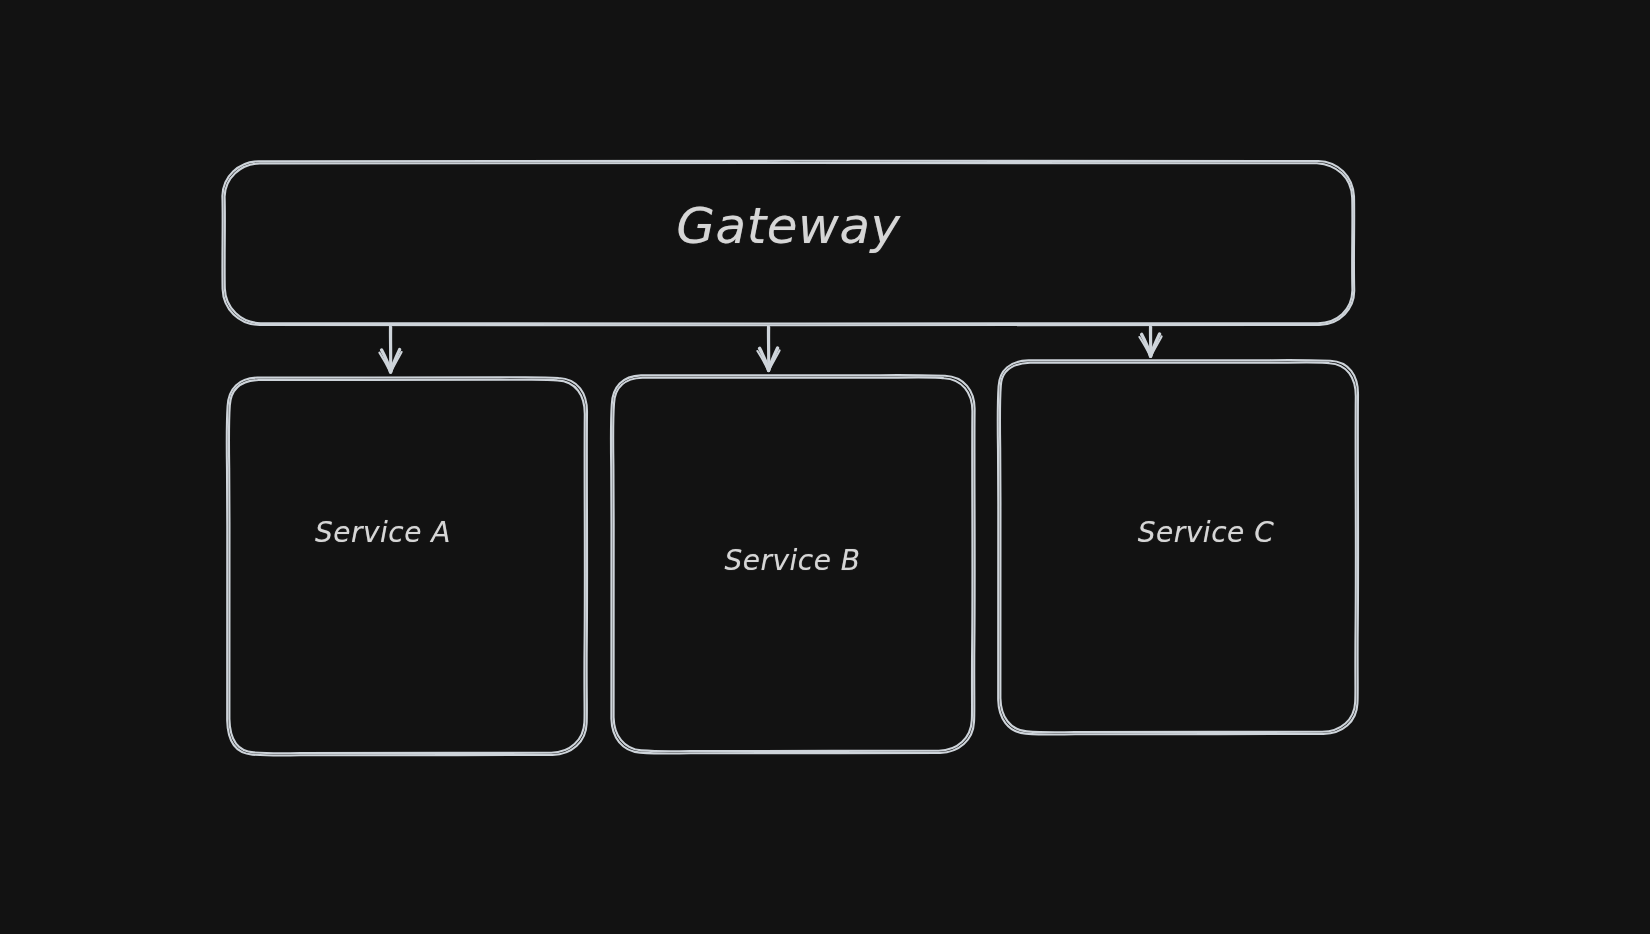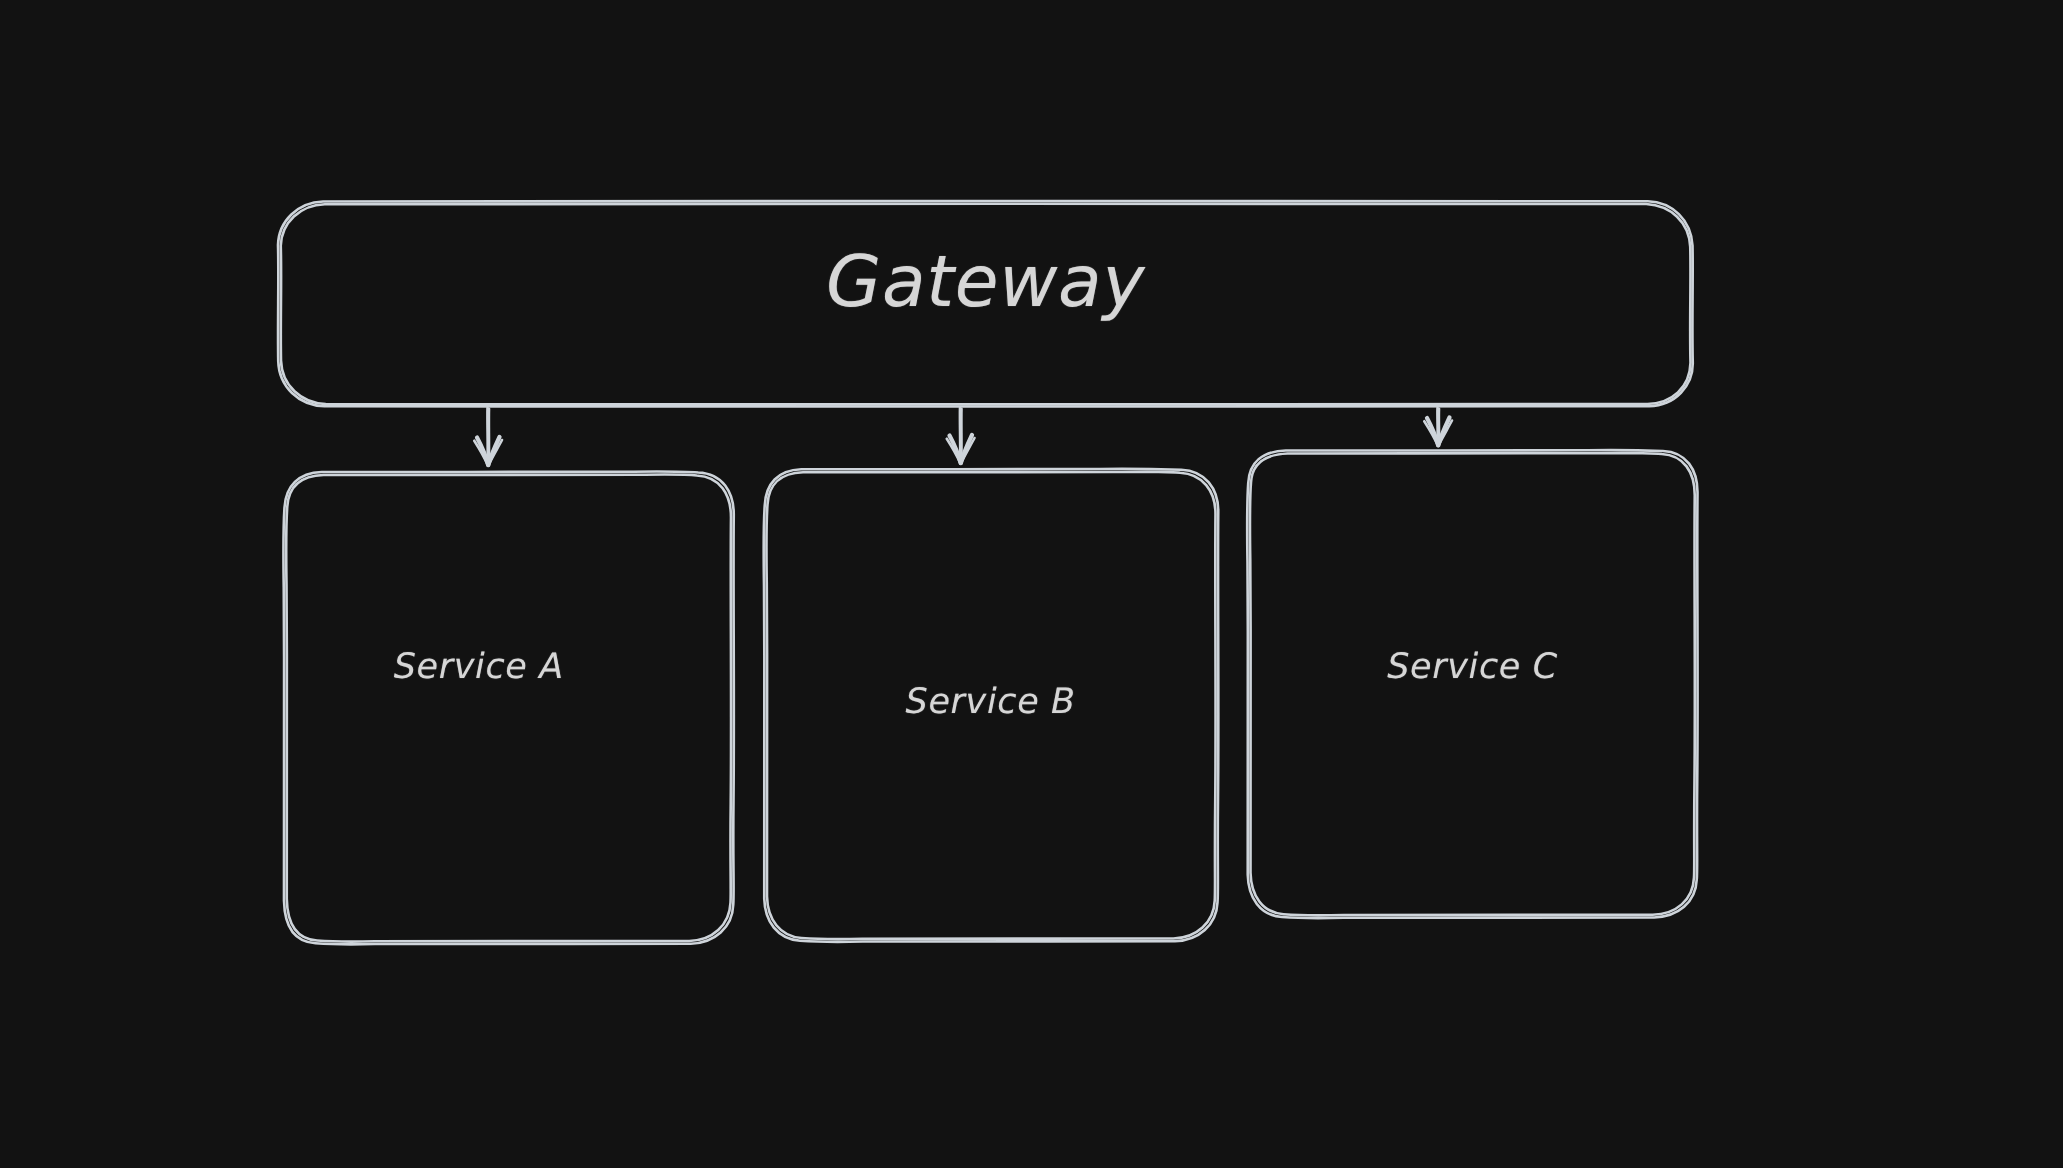--- a/index.html
+++ b/index.html
@@ -33,21 +33,21 @@
     white-space: nowrap;
     text-align: center;
     user-select: none;
     pointer-events: none;
     text-shadow: 0 0 1px rgba(214,214,214,0.45);
   }
   .label-gateway {
     left: 222px;
     top: 200px;
     width: 1133px;
-    font-size: 57px;
+    font-size: 50px;
     line-height: 52px;
   }
   .label-service {
     font-size: 28px;
     line-height: 34px;
     top: 516px;
   }
   .label-svc-a { left: 227px; width: 312px; }
   .label-svc-b { left: 610px; width: 365px; }
   .label-svc-c { left: 998px; width: 360px; }
@@ -207,20 +207,20 @@
 
     </g>
   </svg>
 
   <div class="node-label label-gateway" style="color: rgb(214, 214, 214);">Gateway</div>
 
   <div class="node-label label-service label-svc-a" style="color: rgb(214, 214, 214);">Service A</div>
 
   <div class="node-label label-service label-svc-b" style="color: rgb(214, 214, 214); margin-top: 28px;">Service B</div>
 
-  <div class="node-label label-service label-svc-c" style="color: rgb(214, 214, 214);">Service C</div>
+  <div class="node-label label-service label-svc-c" style="color: rgb(214, 214, 214); margin-left: 28px;">Service C</div>
 
   <div class="hit" style="left:222px;top:160px;width:1133px;height:165px;"></div>
   <div class="hit" style="left:227px;top:377px;width:360px;height:378px;"></div>
   <div class="hit" style="left:610px;top:375px;width:365px;height:378px;"></div>
   <div class="hit" style="left:998px;top:360px;width:360px;height:373px;"></div>
 
 </div>
 
 </body></html>

